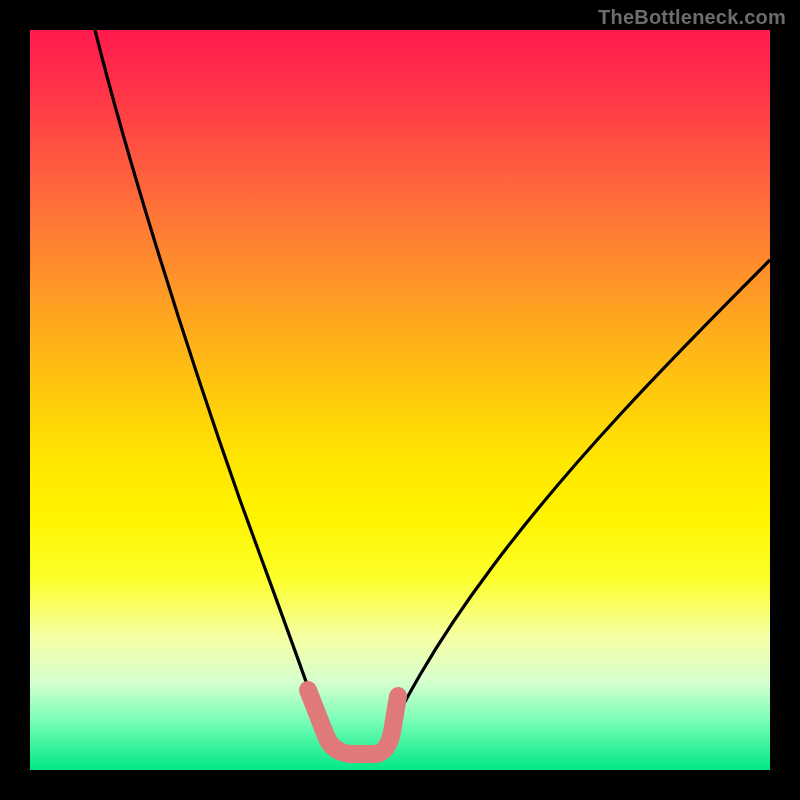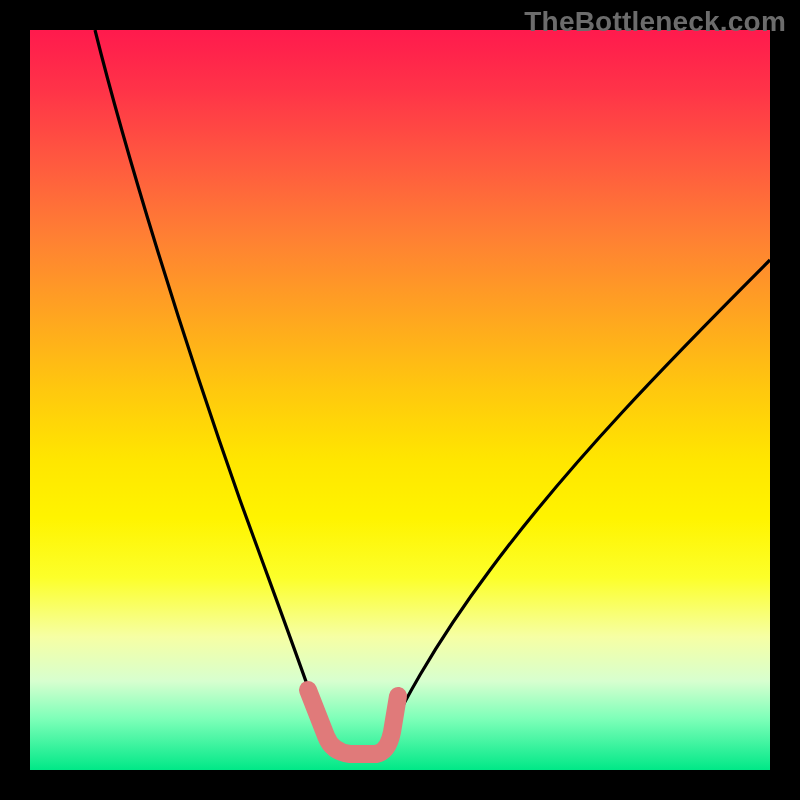--- a/index.html
+++ b/index.html
@@ -12,21 +12,21 @@
       #ff8033 28%,
       #ffa321 38%,
       #ffc60f 48%,
       #ffe600 58%,
       #fff400 66%,
       #fcff2a 74%,
       #f6ffa4 82%,
       #d7ffcf 88%,
       #7fffb9 93%,
       #00e887 100%)}
-  .watermark{position:absolute;right:14px;top:6px;color:#6c6c6c;font-size:28px;font-weight:600;letter-spacing:.2px}
+  .watermark{position:absolute;right:14px;top:6px;color:#6c6c6c;font-size:20px;font-weight:600;letter-spacing:.2px}
   svg{position:absolute;left:30px;top:30px}
 </style>
 </head>
 <body>
 
 <div class="frame">
   <div class="plot"></div>
 
   <svg width="740" height="740" viewBox="0 0 740 740">
 

